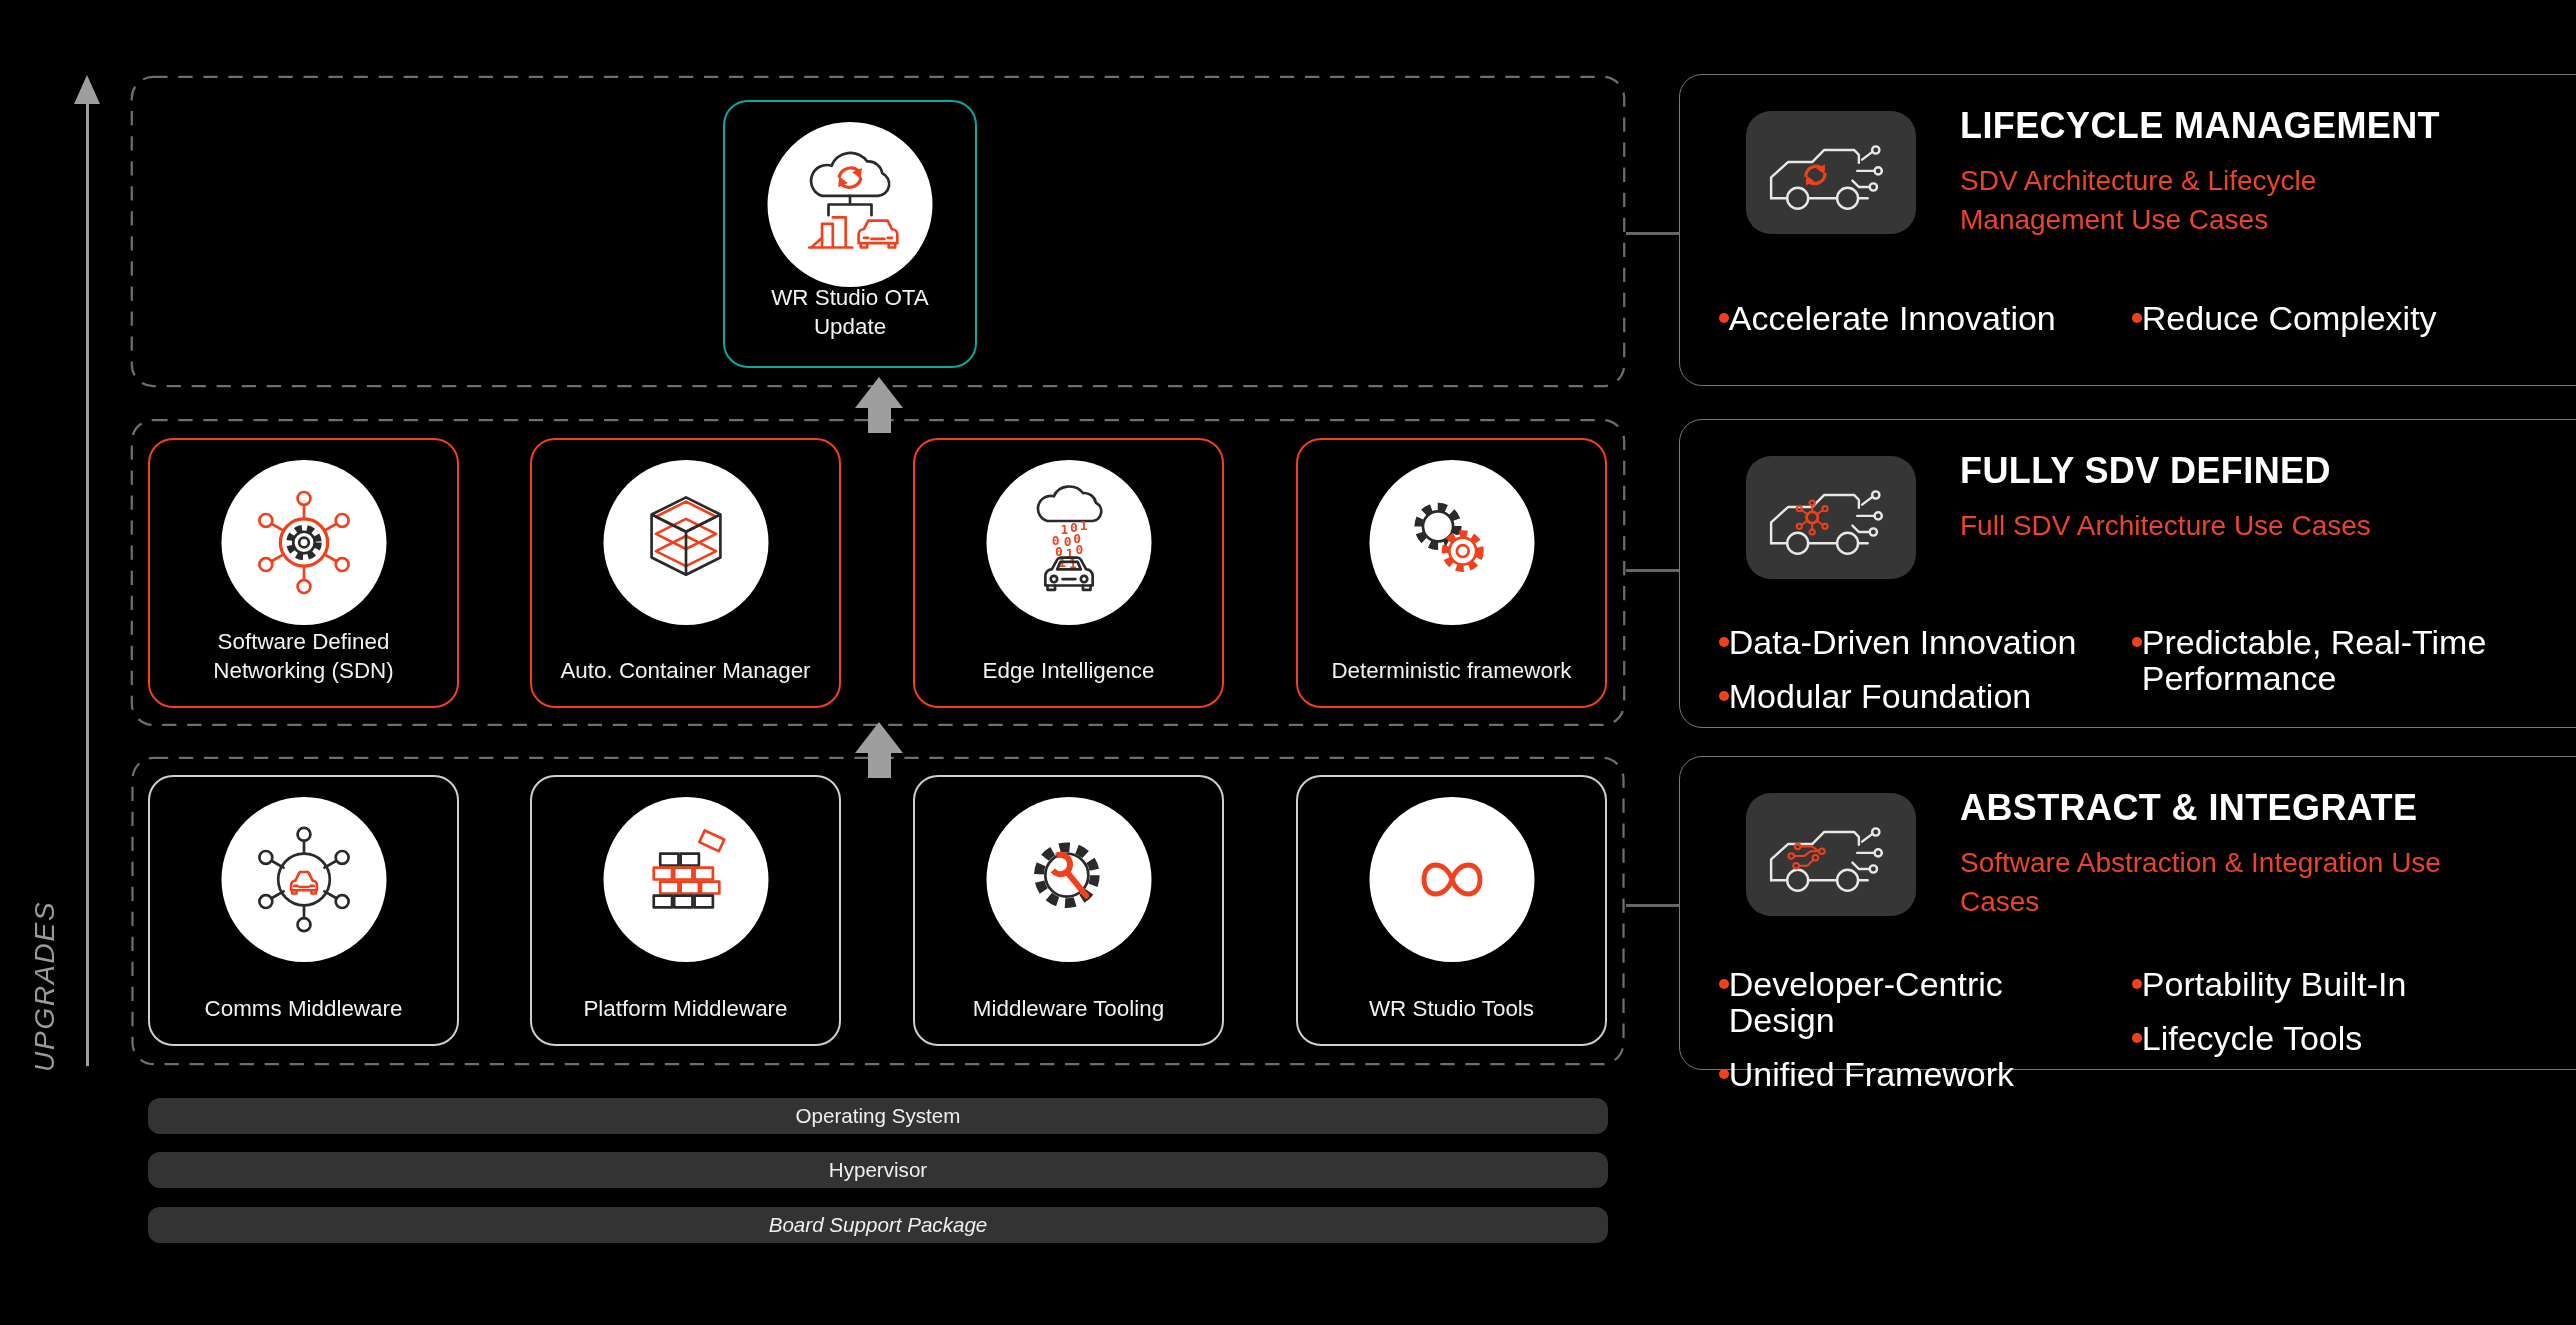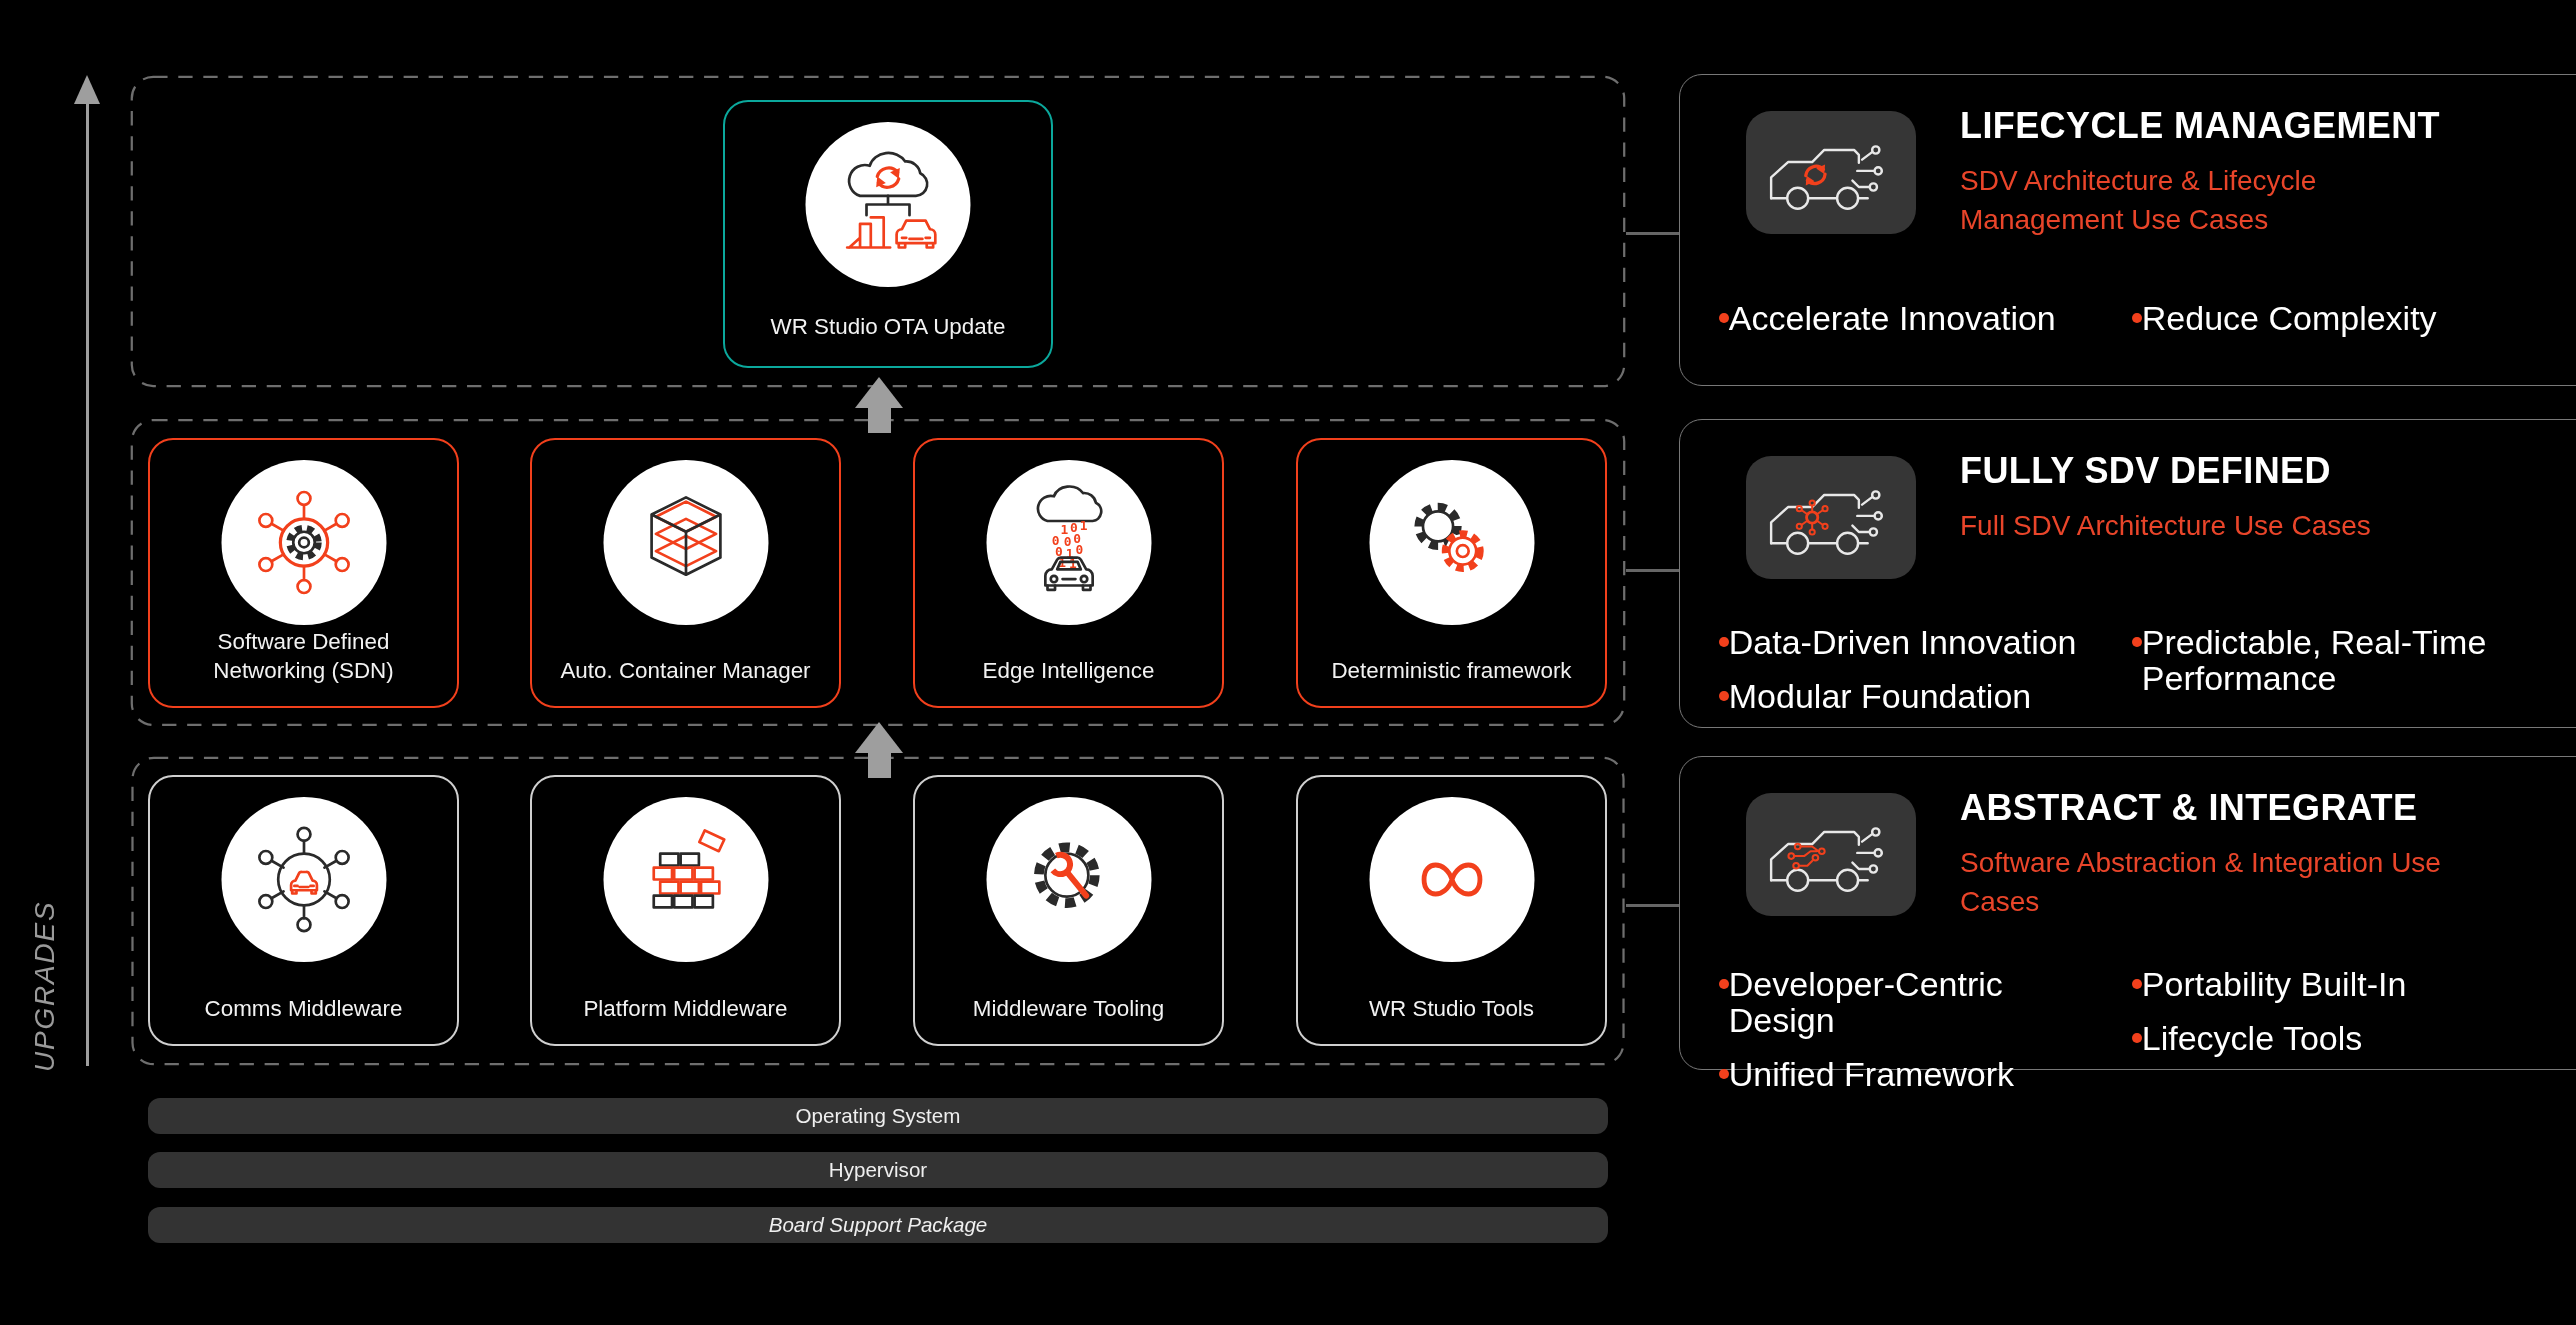--- a/index.html
+++ b/index.html
@@ -19,21 +19,21 @@
   .dashed-box { pointer-events:none; }
   .dashed-box svg { display:block; }
 
   
   .card { position:absolute; border-radius:25px; background:#000; }
   .card-circle { position:absolute; left:50%; transform:translateX(-50%); top:19.7px;
                  width:165px; height:165px; border-radius:50%; background:#fff;
                  display:flex; align-items:center; justify-content:center; }
   .card-label { position:absolute; left:4%; width:92%; bottom:21.5px; text-align:center;
                 color:#f2f2f2; font-size:22.4px; line-height:29px; }
-  .ota  { left:723px; top:100px; width:330px; height:268px; border:2.7px solid #0BA89C;padding-left:40px; }
+  .ota  { left:723px; top:100px; width:254px; height:268px; border:2.7px solid #0BA89C;padding-left:40px; }
   .ota .card-label { bottom:25px; }
   .mid  { top:438px; width:311px; height:270px; border:2.7px solid #F2401C; }
   .bot  { top:775px; width:311px; height:271px; border:2.7px solid #CFCFCF; }
   .c1 { left:148px; } .c2 { left:530px; } .c3 { left:913px; } .c4 { left:1296px; }
 
   
   .up-arrow { position:absolute; left:855px; width:48px; }
   .up-arrow .head { width:0; height:0; margin:0 auto;
                     border-left:24px solid transparent; border-right:24px solid transparent;
                     border-bottom:31px solid #9e9e9e; }

